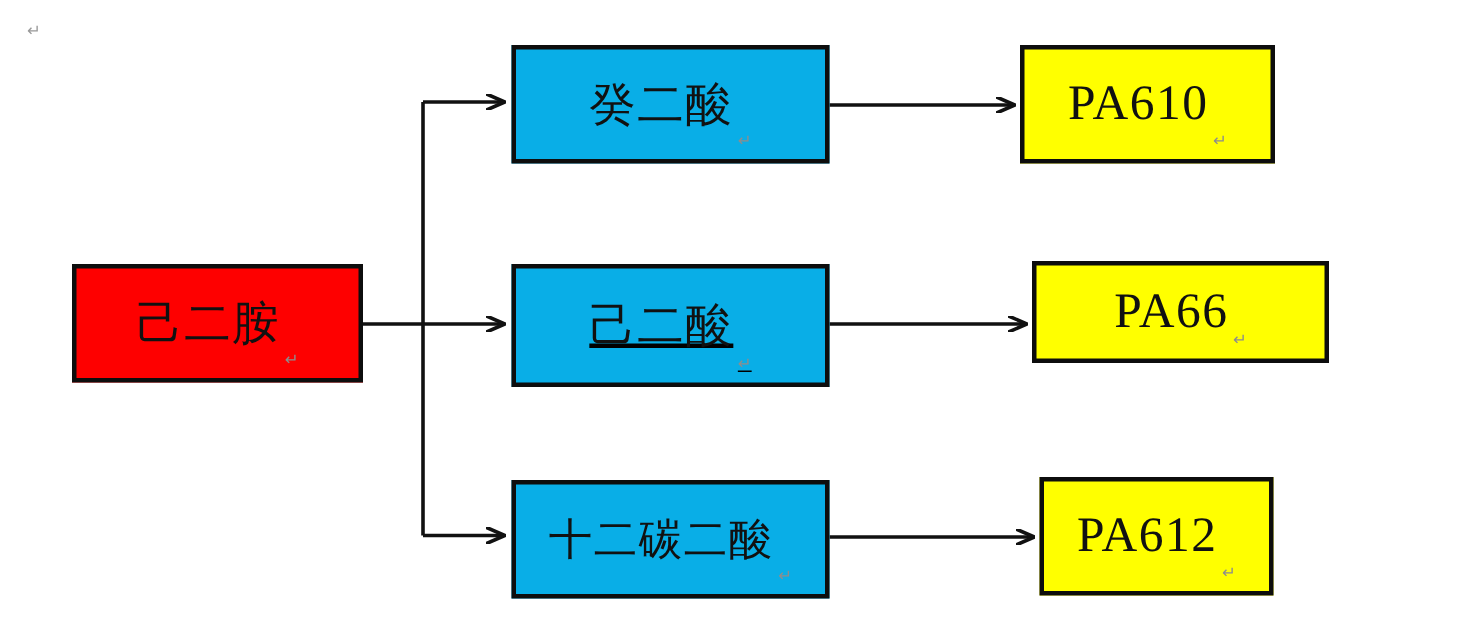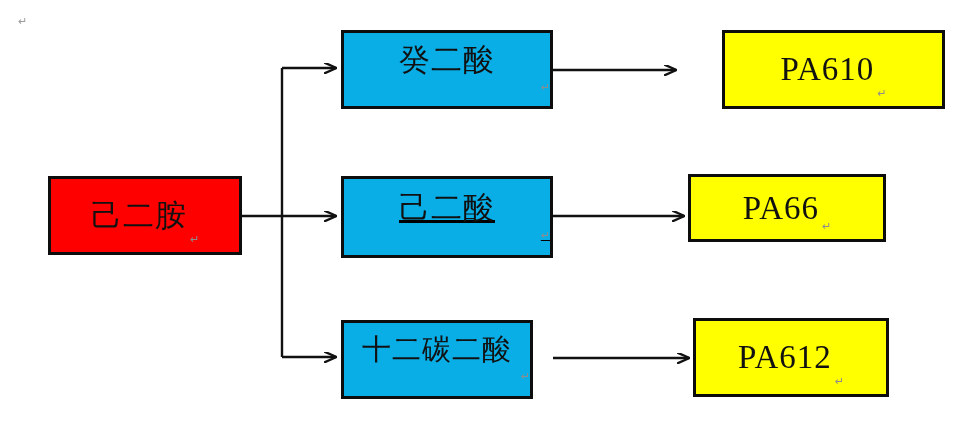--- a/index.html
+++ b/index.html
@@ -40,21 +40,21 @@
   }
   .node .mark {
     color: #8d8d8d;
     font-family: "Liberation Sans", sans-serif;
     font-size: 11px;
     margin-left: 3px;
     align-self: flex-end;
     margin-bottom: 6px;
   }
   .node.red   { background: #fe0000; margin-left: 36px; }
-  .node.blue  { background: #09aee7; flex-direction: column; }
+  .node.blue  { background: #09aee7; }
   .node.yellow{ background: #ffff00; }
 
   .label-cn { font-size: 31px; }
   .label-cn-small { font-size: 29px; }
   .label-en { font-size: 33px; }
 
   svg.wires {
     position: absolute;
     left: 0;
     top: 0;
@@ -100,33 +100,33 @@
   <div class="node blue" style="left:341px; top:30px; width:212px; height:79px;">
     <span class="label label-cn">癸二酸</span>
     <span class="mark">↵</span>
   </div>
 
   <div class="node blue" style="left:341px; top:176px; width:212px; height:82px;text-decoration:underline;">
     <span class="label label-cn">己二酸</span>
     <span class="mark">↵</span>
   </div>
 
-  <div class="node blue" style="left:341px; top:320px; width:192px; height:79px;">
+  <div class="node blue" style="left:341px; top:320px; width:212px; height:79px;">
     <span class="label label-cn-small">十二碳二酸</span>
     <span class="mark">↵</span>
   </div>
 
-  <div class="node yellow" style="left:680px; top:30px; width:223px; height:79px;margin-left:42px;">
+  <div class="node yellow" style="left:680px; top:30px; width:170px; height:79px;">
     <span class="label label-en">PA610</span>
     <span class="mark">↵</span>
   </div>
 
   <div class="node yellow" style="left:688px; top:174px; width:198px; height:68px;">
     <span class="label label-en">PA66</span>
     <span class="mark">↵</span>
   </div>
 
-  <div class="node yellow" style="left:693px; top:318px; width:196px; height:79px;">
+  <div class="node yellow" style="left:693px; top:318px; width:156px; height:79px;">
     <span class="label label-en">PA612</span>
     <span class="mark">↵</span>
   </div>
 
 </div>
 
 </body></html>

